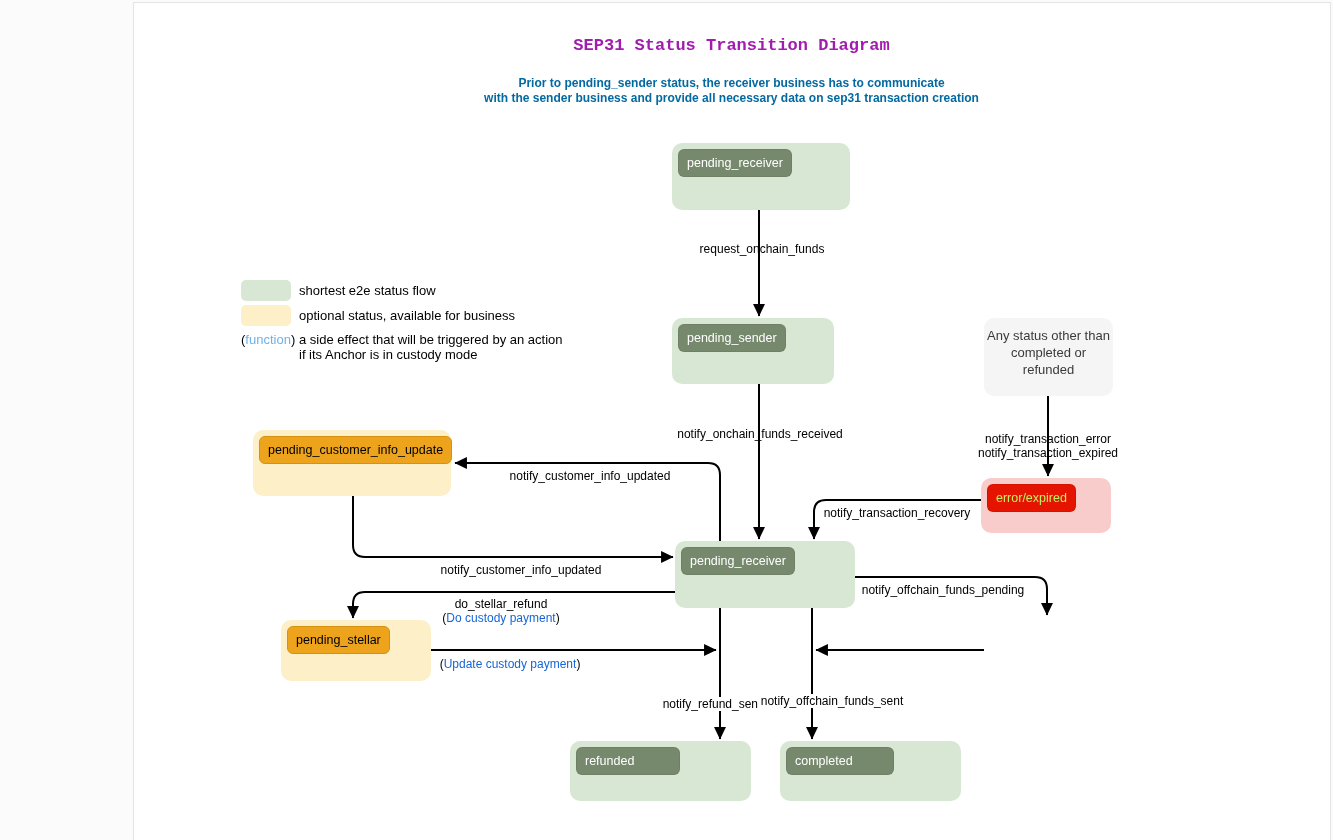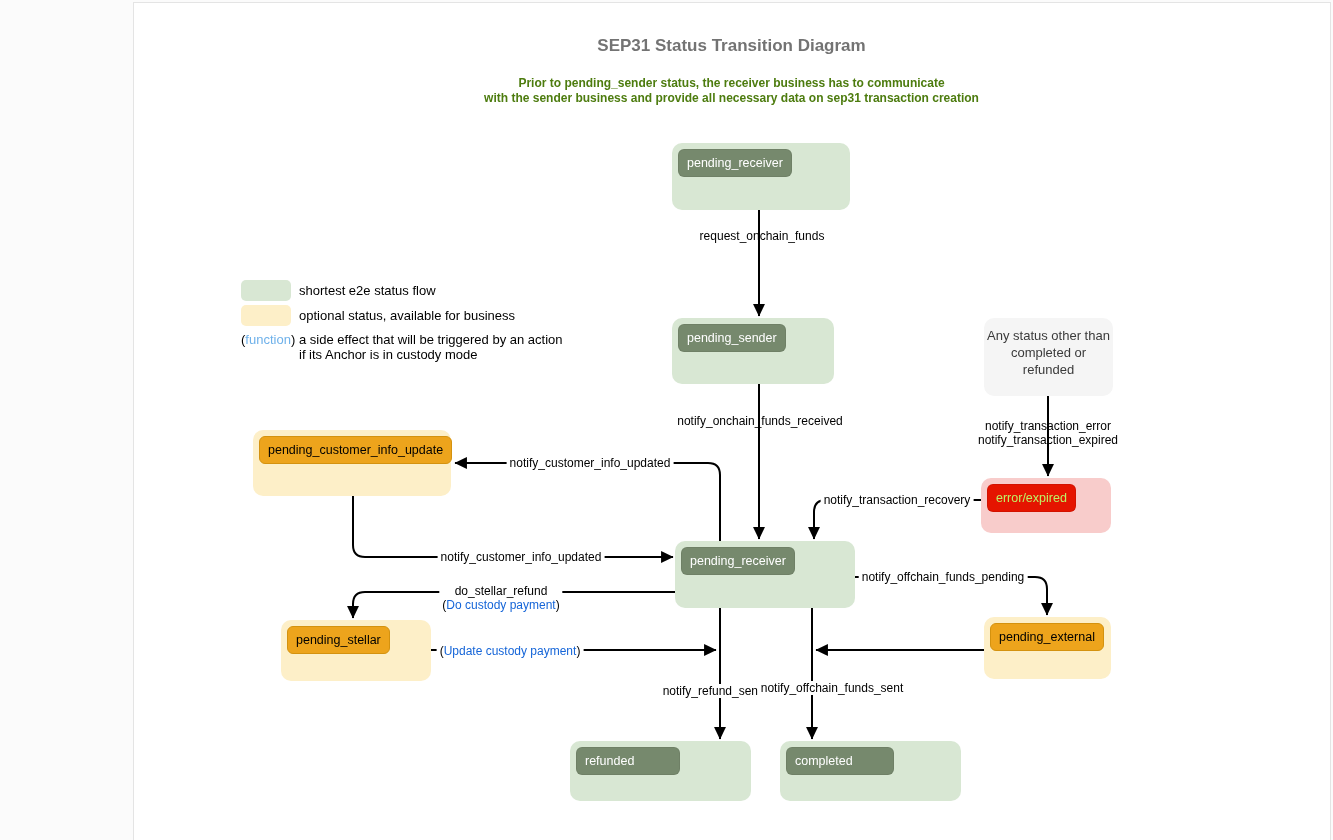--- a/index.html
+++ b/index.html
@@ -1,32 +1,32 @@
 <!DOCTYPE html>
 <html><head>
 <meta charset="utf-8">
 <style>
   html,body{margin:0;padding:0;background:#fbfbfb;font-family:"Liberation Sans","DejaVu Sans",sans-serif;}
   #canvas{position:relative;width:1333px;height:840px;overflow:hidden;background:#fbfbfb;}
   #panel{position:absolute;left:133px;top:2px;width:1196px;height:838px;background:#ffffff;border:1px solid #e4e4e4;border-bottom:none;}
   #edges{position:absolute;left:0;top:0;width:1333px;height:840px;z-index:1;}
   #edges path{fill:none;stroke:#000;stroke-width:2px;}
   .hdr{position:absolute;left:133px;width:1197px;text-align:center;z-index:3;}
-  #title{top:36px;font-size:17px;font-weight:bold;color:#737373;}
-  #subtitle{top:76px;font-size:12px;font-weight:bold;color:#4d7c0f;line-height:15px;}
+  #title{top:36px;font-size:17px;font-weight:bold;color:#a21caf;font-family:Liberation Mono, monospace;}
+  #subtitle{top:76px;font-size:12px;font-weight:bold;color:#0369a1;line-height:15px;}
   .node{position:absolute;border-radius:10px;z-index:2;}
   .green-box{background:#d8e7d3;}
   .cream-box{background:#fdefc8;}
   .pink-box{background:#f8cccb;}
   .gray-box{background:#f5f5f5;color:#3a3a3a;font-size:13px;text-align:center;line-height:17px;padding-top:9px;box-sizing:border-box;}
   .badge{position:absolute;left:6px;top:6px;border-radius:6px;padding:6px 8px;font-size:12.5px;white-space:nowrap;box-sizing:border-box;z-index:2;}
   .badge-green{background:#76896d;color:#fff;border:1px solid rgba(0,0,0,0.06);}
   .badge-orange{background:#eda41c;color:#000;border:1px solid #d4920f;}
   .badge-red{background:#e51400;color:#bef264;border:1px solid rgba(0,0,0,0.08);}
-  .elabel{position:absolute;z-index:3;font-size:12px;color:#000;background:#fff;padding:0 3px;white-space:nowrap;transform:translate(-50%,-50%);text-align:center;}
+  .elabel{position:absolute;z-index:3;font-size:12px;color:#000;background:#fff;padding:0 3px;white-space:nowrap;transform:translate(-50%,-50%);text-align:center;margin-top:13px;}
   .elabel.twoline{line-height:14px;}
   .blue{color:#1565d8;}
   .lightblue{color:#6fb1ea;}
   .nolabelbg{background:transparent;}
   #legend{position:absolute;left:241px;top:280px;z-index:3;font-size:13px;color:#000;}
   .lg-row{display:flex;align-items:center;margin-bottom:4px;}
   .swatch{width:50px;height:21px;border-radius:5px;margin-right:8px;flex:0 0 auto;}
   .sw-green{background:#d8e7d3;}
   .sw-yellow{background:#fdefc8;}
   .lg-fn{display:flex;align-items:flex-start;margin-top:6px;}
@@ -98,23 +98,20 @@
   </div>
   <div class="node cream-box" style="left:253px;top:430px;width:198px;height:66px">
     <div class="badge badge-orange">pending_customer_info_update</div>
   </div>
   <div class="node green-box" style="left:675px;top:541px;width:180px;height:67px">
     <div class="badge badge-green">pending_receiver</div>
   </div>
   <div class="node cream-box" style="left:281px;top:620px;width:150px;height:61px">
     <div class="badge badge-orange">pending_stellar</div>
   </div>
-  <div class="node cream-box" style="left:984px;top:617px;width:127px;height:62px">
-    <div class="badge badge-orange">pending_external</div>
-  </div>
   <div class="node green-box" style="left:570px;top:741px;width:181px;height:60px">
     <div class="badge badge-green" style="min-width:104px">refunded</div>
   </div>
   <div class="node green-box" style="left:780px;top:741px;width:181px;height:60px">
     <div class="badge badge-green" style="min-width:108px">completed</div>
   </div>
 
   <div class="elabel nolabelbg" style="left:762px;top:236px">request_onchain_funds</div>
   <div class="elabel nolabelbg" style="left:760px;top:421px">notify_onchain_funds_received</div>
   <div class="elabel twoline nolabelbg" style="left:1048px;top:433px">

